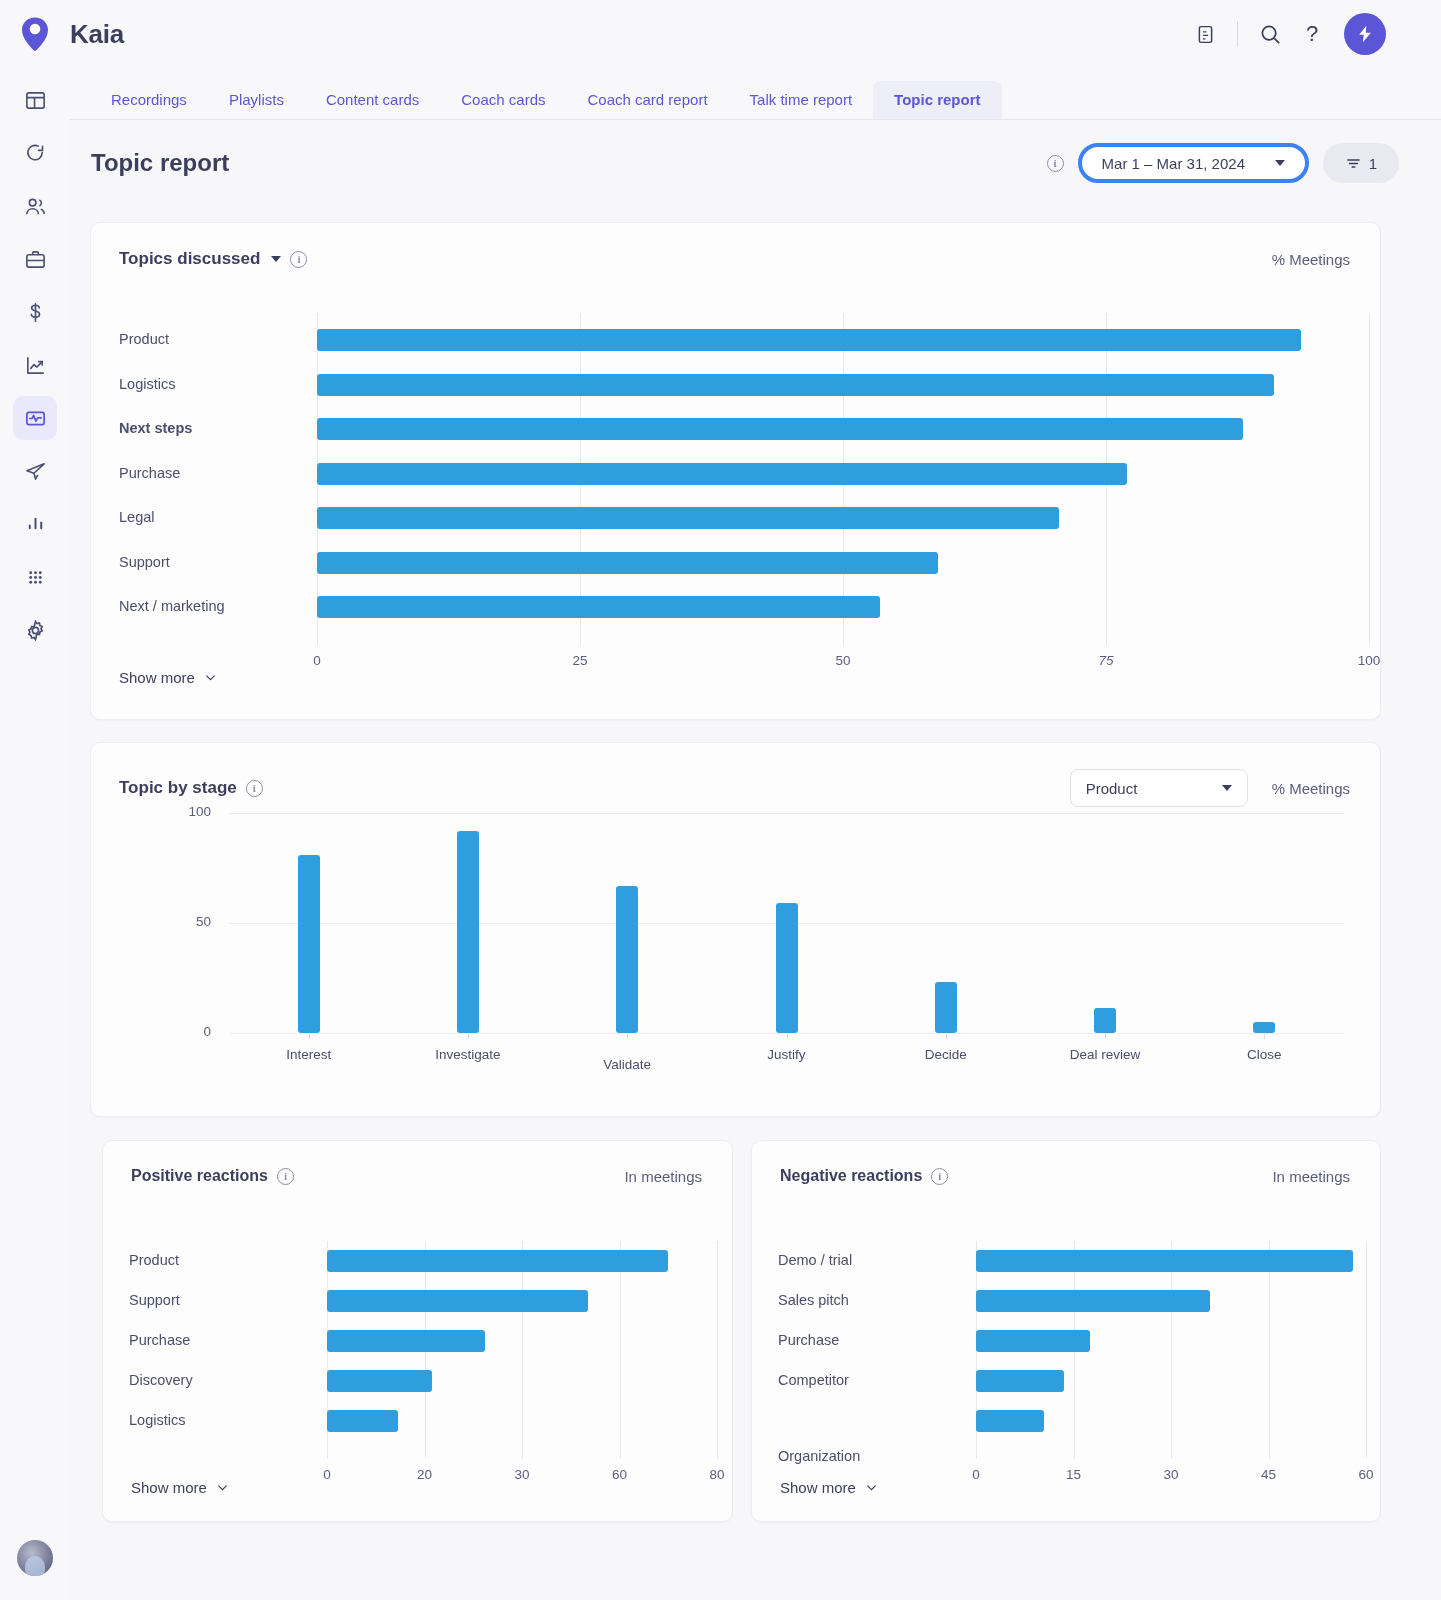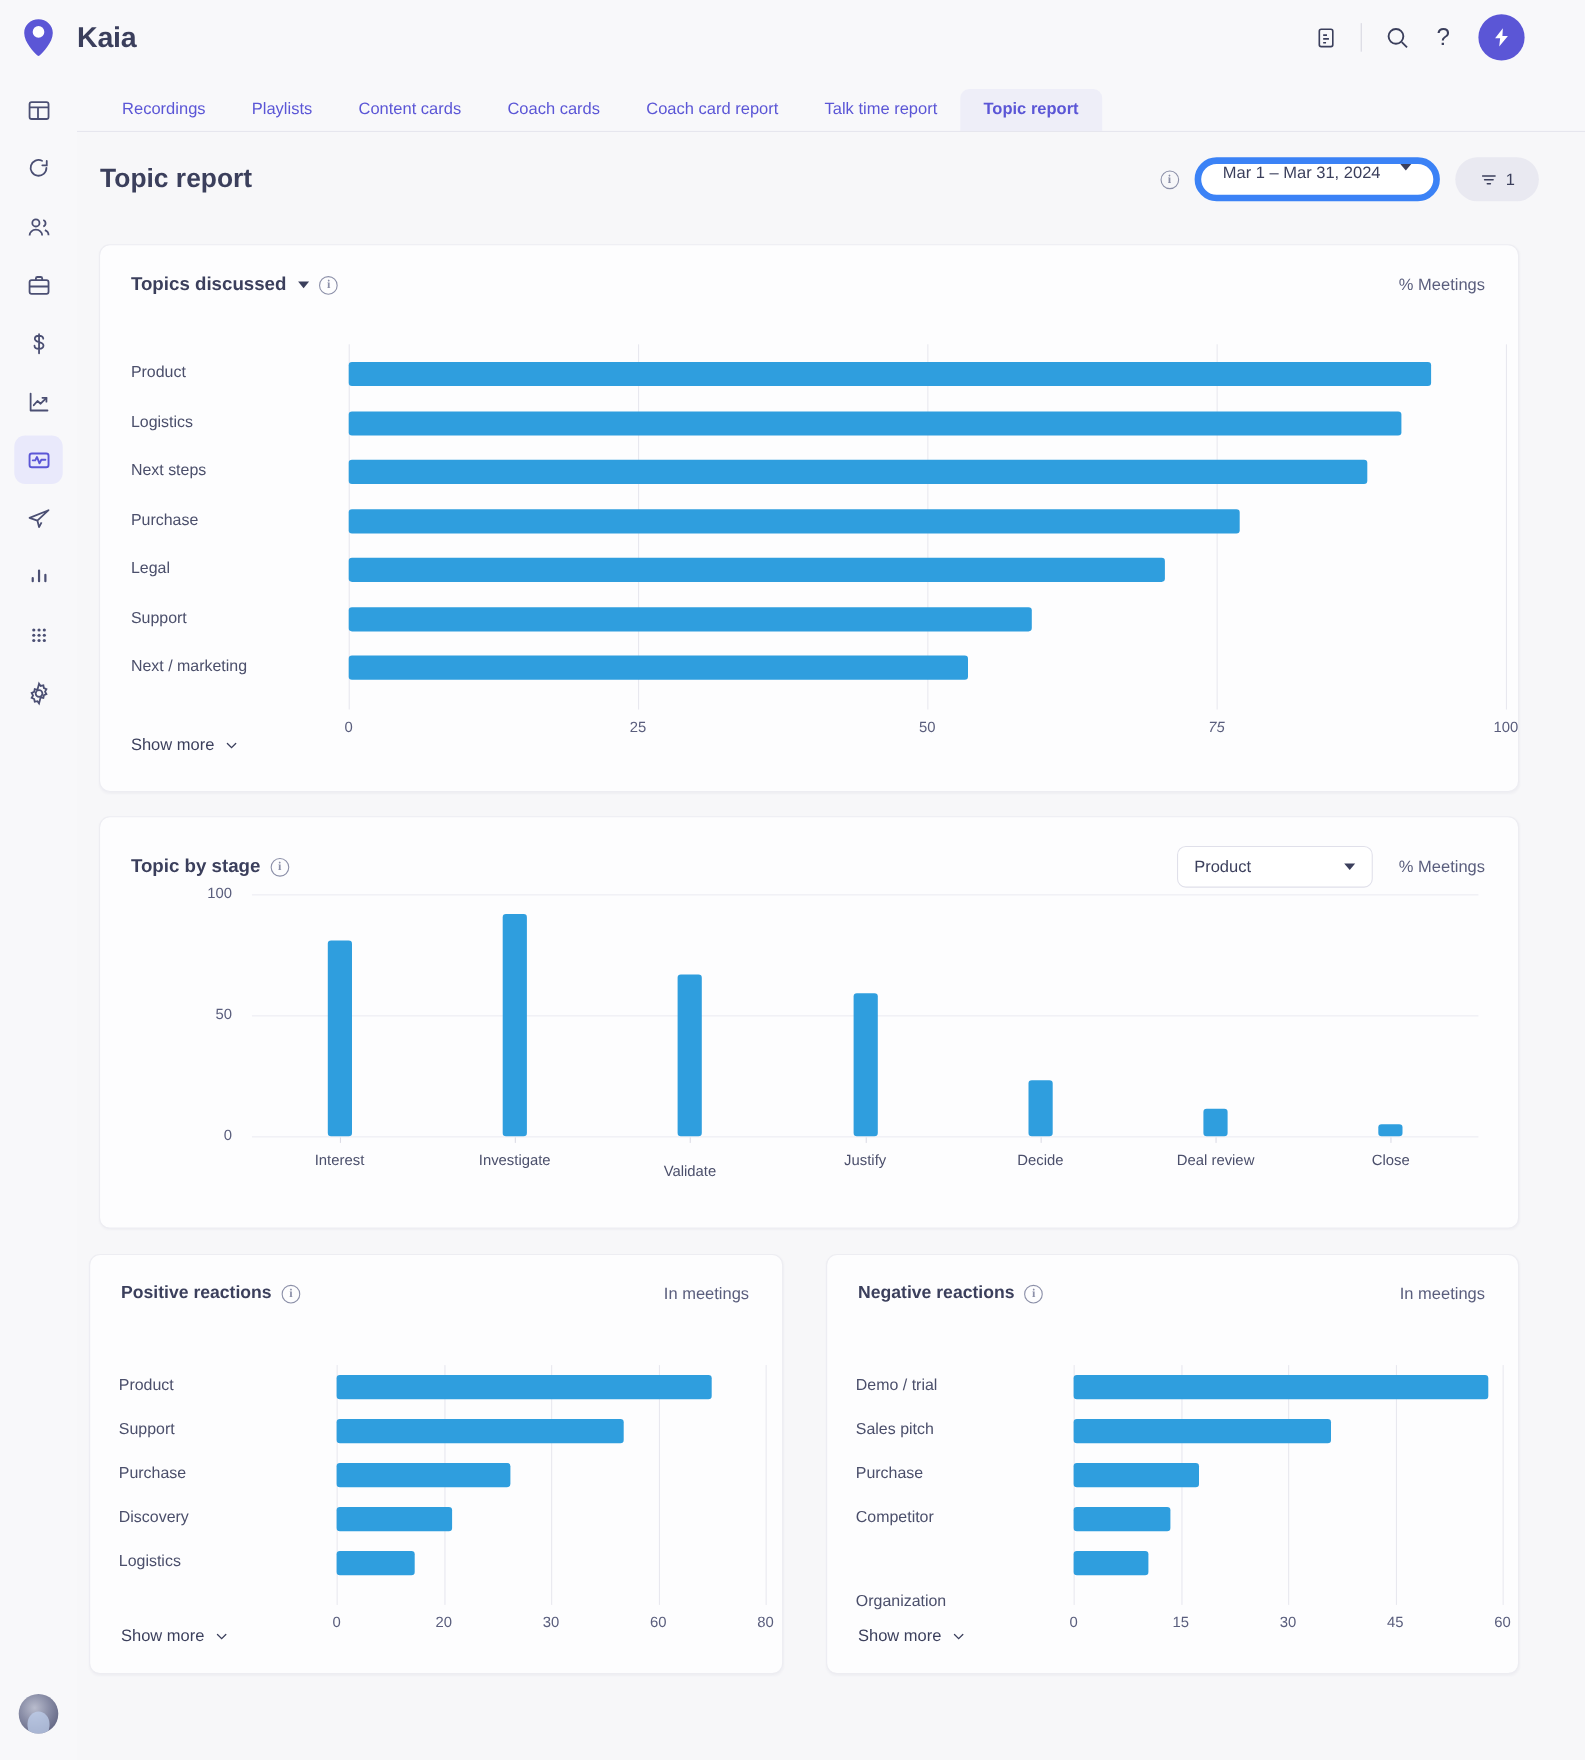--- a/index.html
+++ b/index.html
@@ -68,38 +68,38 @@
   }
   .tab.active { background: #eeeef8; font-weight: bold; }
   
   .page-head {
     position: absolute; top: 120px; left: 70px; width: 1371px; height: 86px;
     display: flex; align-items: center; padding: 0 42px 0 21px;
   }
   .page-title { font-size: 24px; font-weight: bold; color: #3b3f5c; }
   .head-right { margin-left: auto; display: flex; align-items: center; gap: 14px; }
   .date-pill {
-    height: 40px; min-width: 214px; border: 6px solid #3b82f6; border-radius: 20px;
-    background: #fff; display: flex; align-items: flex-start; justify-content: center;
-    gap: 18px; padding: 0 20px; font-size: 15px; color: #3b3f5c; cursor: pointer;
+    height: 40px; min-width: 214px; border: 4px solid #3b82f6; border-radius: 20px;
+    background: #fff; display: flex; align-items: center; justify-content: center;
+    gap: 30px; padding: 0 20px; font-size: 15px; color: #3b3f5c; cursor: pointer;
   }
   .filter-pill {
     height: 40px; width: 76px; border-radius: 20px; background: #e9e9f1;
     display: flex; align-items: center; justify-content: center; gap: 7px;
     font-size: 15px; color: #3b3f5c; cursor: pointer;
   }
   .caret { width: 0; height: 0; border-left: 5px solid transparent; border-right: 5px solid transparent; border-top: 6px solid #3b3f5c; }
   
   .card {
     position: absolute; background: #fdfdfe; border: 1px solid #ededf2;
     border-radius: 10px; box-shadow: 0 1px 2px rgba(50,50,93,.04);
   }
   #card-topics { left: 90px; top: 222px; width: 1291px; height: 498px; }
   #card-stage  { left: 90px; top: 742px; width: 1291px; height: 375px; }
-  #card-pos    { left: 81px; top: 1140px; width: 631px; height: 382px; }
+  #card-pos    { left: 102px; top: 1140px; width: 631px; height: 382px; }
   #card-neg    { left: 751px; top: 1140px; width: 630px; height: 382px; }
 
   .card-head { display: flex; align-items: center; padding: 26px 30px 0 28px; }
   .card-title { font-size: 17px; font-weight: bold; color: #3b3f5c; }
   .card-title.sm { font-size: 16px; }
   .card-head-right { margin-left: auto; display: flex; align-items: center; gap: 24px; }
   .unit-label { font-size: 15px; color: #5a5e7d; }
   .info-i {
     width: 17px; height: 17px; border-radius: 50%; border: 1.4px solid #8b8fa8;
     color: #8b8fa8; font-size: 11px; font-weight: bold; font-family: "Liberation Serif", serif;
@@ -285,21 +285,21 @@
       <div class="grid-v" style="left: 724px; top: 0px; height: 331.5px;"></div>
       <div class="tick-x" style="left: 694px; width: 60px; top: 339.5px;">50</div>
       <div class="grid-v" style="left: 987px; top: 0px; height: 331.5px;"></div>
       <div class="tick-x" style="left: 957px; width: 60px; top: 339.5px; font-style: italic;">75</div>
       <div class="grid-v" style="left: 1250px; top: 0px; height: 331.5px;"></div>
       <div class="tick-x" style="left: 1220px; width: 60px; top: 339.5px;">100</div>
       <div class="hb-label" style="left: 0px; top: 18.25px;">Product</div>
       <div class="hb-bar" style="position: absolute; left: 198px; top: 16.25px; width: 983.62px;"></div>
       <div class="hb-label" style="left: 0px; top: 62.75px;">Logistics</div>
       <div class="hb-bar" style="position: absolute; left: 198px; top: 60.75px; width: 957.32px;"></div>
-      <div class="hb-label" style="left: 0px; top: 107.25px;">Next steps</div>
+      <div class="hb-label" style="left: 0px; top: 107.25px; font-weight: bold;">Next steps</div>
       <div class="hb-bar" style="position: absolute; left: 198px; top: 105.25px; width: 925.76px;"></div>
       <div class="hb-label" style="left: 0px; top: 151.75px;">Purchase</div>
       <div class="hb-bar" style="position: absolute; left: 198px; top: 149.75px; width: 810.04px;"></div>
       <div class="hb-label" style="left: 0px; top: 196.25px;">Legal</div>
       <div class="hb-bar" style="position: absolute; left: 198px; top: 194.25px; width: 741.66px;"></div>
       <div class="hb-label" style="left: 0px; top: 240.75px;">Support</div>
       <div class="hb-bar" style="position: absolute; left: 198px; top: 238.75px; width: 620.68px;"></div>
       <div class="hb-label" style="left: 0px; top: 285.25px;">Next / marketing</div>
       <div class="hb-bar" style="position: absolute; left: 198px; top: 283.25px; width: 562.82px;"></div>
     </div>

